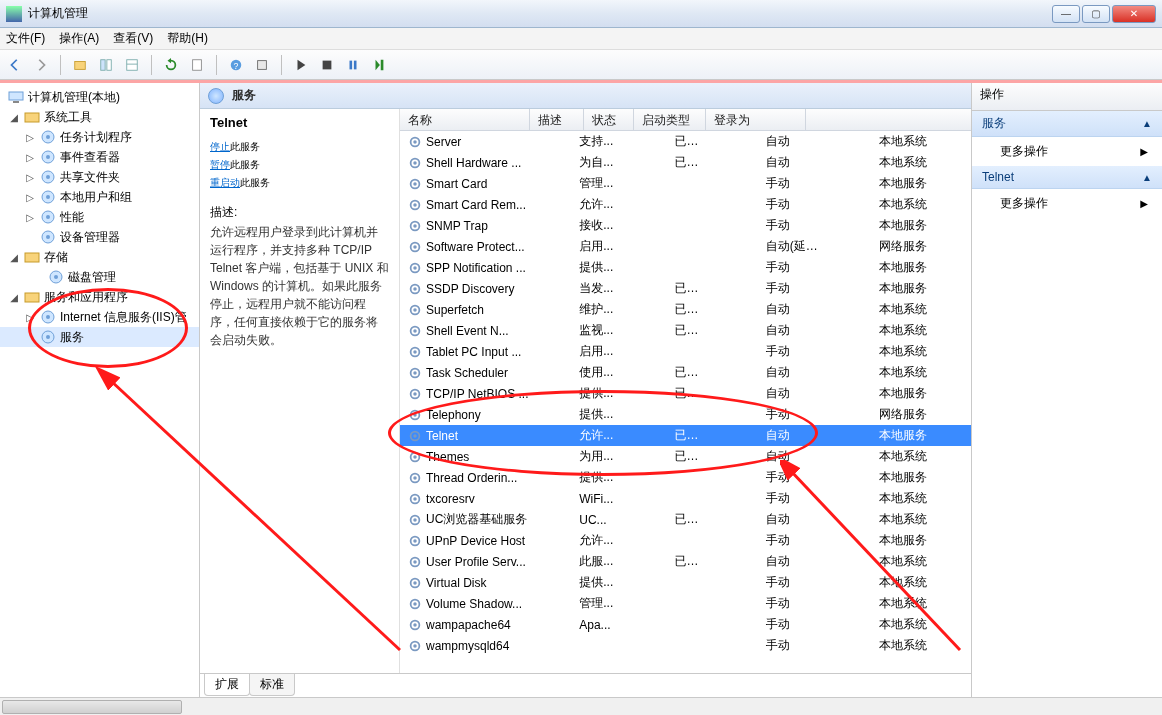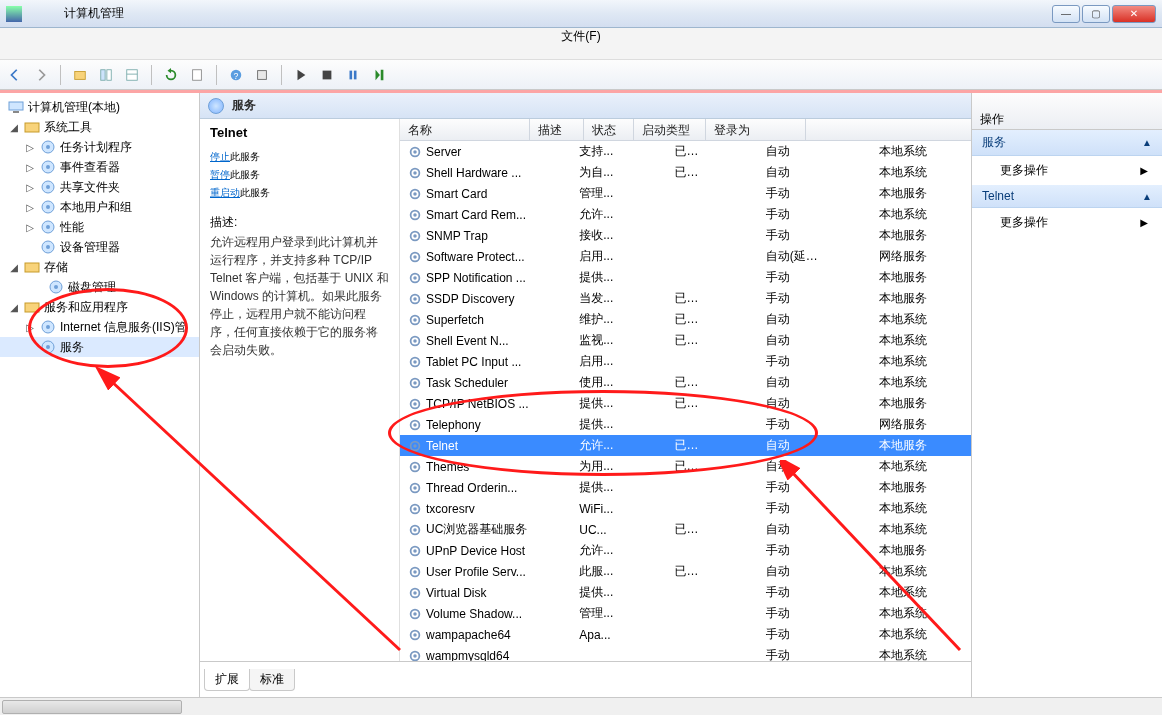--- a/index.html
+++ b/index.html
@@ -19,47 +19,45 @@
   position: relative;
 }
 
 .titlebar {
   height: 28px;
   background: linear-gradient(#f2f6fb,#dfe8f4,#d3def0);
   border-bottom:1px solid #9eb6ce;
   display:flex;
   align-items:center;
   padding:0 6px;
-  gap:36px;
 }
 .titlebar .title-icon {
   width:16px;height:16px;
   background:linear-gradient(#8fa,#46a);
   margin-right:6px;
 }
 .titlebar .title-text { flex:1; color:#000; }
 .win-btns { display:flex; gap:2px; }
 .win-btn {
   width:28px;height:18px;
   background:linear-gradient(#f7fbff,#d3e2f5);
   border:1px solid #7a99c1;
   border-radius:3px;
   display:flex;align-items:center;justify-content:center;
   font-size:10px;color:#444;
 }
 .win-btn.close { background:linear-gradient(#f28b82,#d93025); color:#fff; width:44px; }
 
 .menubar {
-  height:32px;
+  height:22px;
   background:#f4f4f4;
   border-bottom:1px solid #ddd;
   display:flex;align-items:center;
   padding:0 6px;
   gap:14px;
-  flex-direction:column;
 }
 .menubar span { color:#000; }
 
 .toolbar {
   height:30px;
   background:linear-gradient(#fdfdfd,#edf1f7);
   border-bottom:1px solid #c9c9c9;
   display:flex;align-items:center;
   padding:0 4px;gap:4px;
 }
@@ -145,37 +143,37 @@
 .row { display:flex;align-items:center;height:21px;justify-content:space-between; }
 .row.selected { background:#3a8bff;color:#fff; }
 .row.selected .cell { color:#fff; }
 .cell { padding:0 8px;font-size:12px;white-space:nowrap;overflow:hidden;text-overflow:ellipsis;color:#000; }
 .cell.name { width:130px;display:flex;align-items:center;gap:4px; }
 .gear-ic { width:14px;height:14px;flex:none; }
 .cell.desc{width:54px;} .cell.stat{width:50px;}
 .cell.start{width:72px;} .cell.login{width:100px;}
 
 .tabs-bottom {
-  height:36px;display:flex;align-items:center;
+  height:24px;display:flex;align-items:flex-start;
   border-top:1px solid #c9c9c9;padding-left:4px;
 }
 .tab {
   padding:2px 10px;border:1px solid #c9c9c9;border-top:0;
   background:#f5f5f5;font-size:12px;
   border-radius:0 0 4px 4px;margin-right:-1px;
 }
 .tab.active { background:#fff;font-weight:normal; }
 
 .actions {
   width:190px;display:flex;flex-direction:column;
   background:#fff;
 }
 .act-hdr {
-  height:21px;background:linear-gradient(#fdfdfd,#ebeef3);
-  border-bottom:1px solid #c9c9c9;padding:18px 8px;font-size:12px;
+  height:28px;background:linear-gradient(#fdfdfd,#ebeef3);
+  border-bottom:1px solid #c9c9c9;padding:3px 8px;font-size:12px;
 }
 .act-group {
   background:linear-gradient(#e3effe,#cfe1f9);
   padding:4px 10px;display:flex;justify-content:space-between;align-items:center;
   border-bottom:1px solid #bcd4f0;
 }
 .act-group .g-title { color:#0a3e7a; }
 .act-item {
   padding:6px 14px 6px 28px;display:flex;justify-content:space-between;
   align-items:center;font-size:12px;cursor:pointer;

